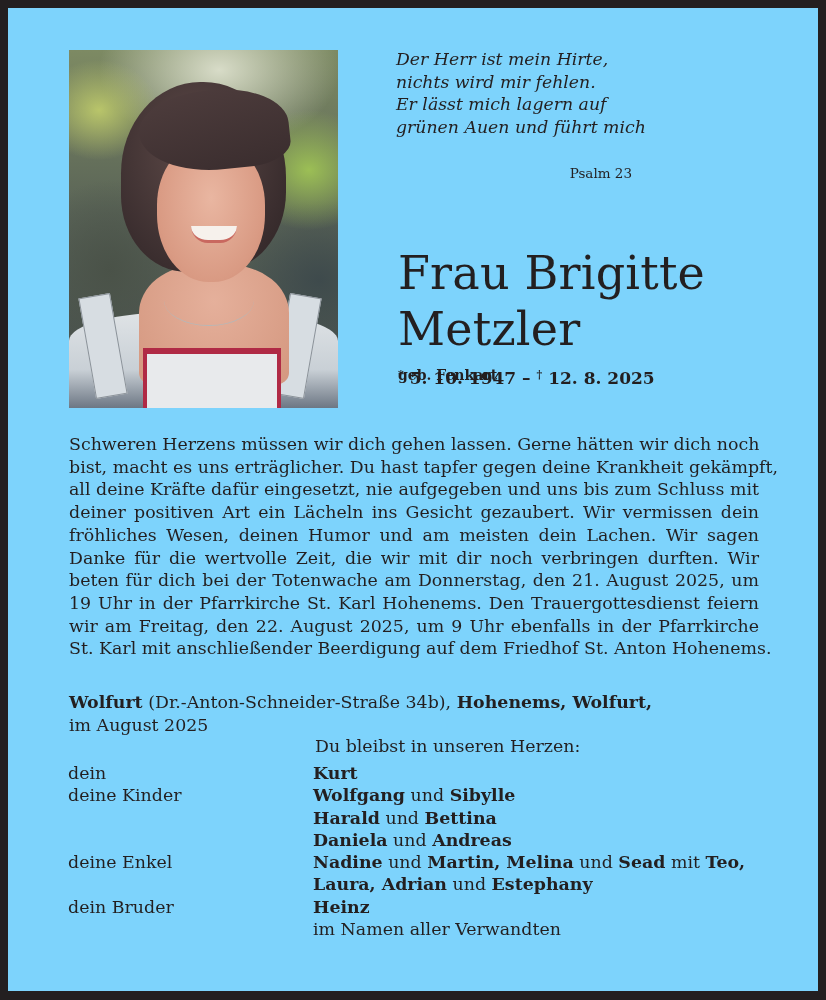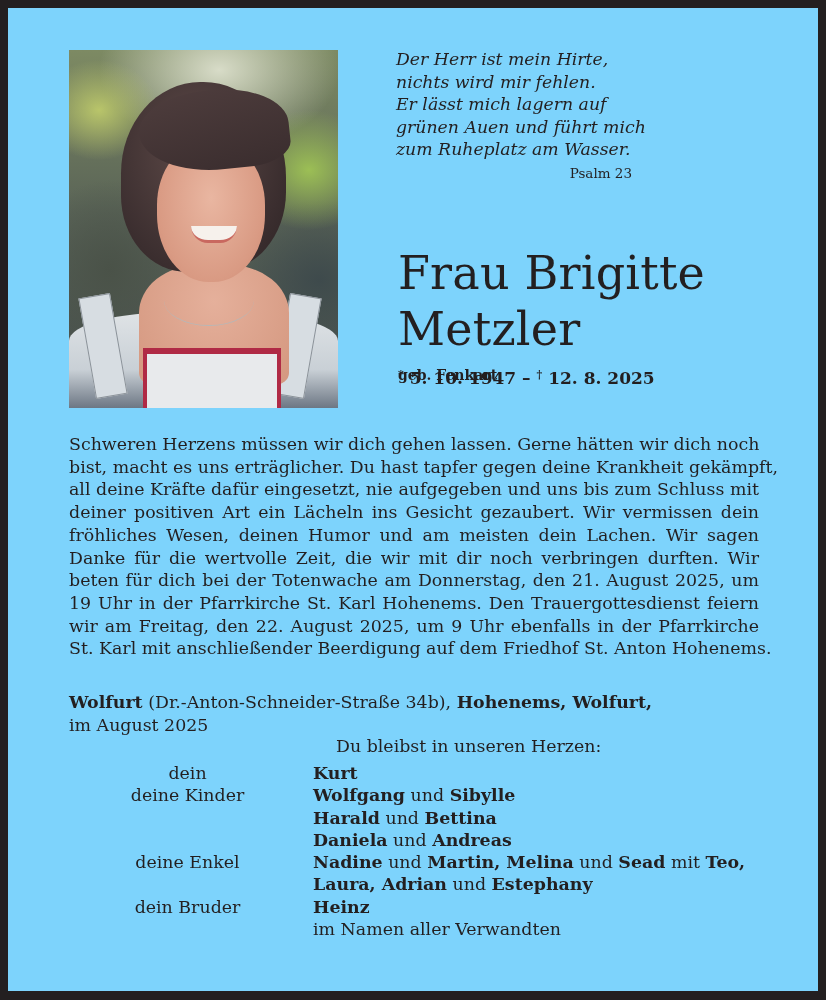--- a/index.html
+++ b/index.html
@@ -160,30 +160,29 @@
       line-height: 22.5px;
       white-space: nowrap;
     }
     .place b { font-weight: bold; }
     .closing {
       position: absolute;
       left: 307px; top: 727px;
       font-size: 17.4px;
       line-height: 22.5px;
       white-space: nowrap;
-      margin-left: 21px;
     }
     .family {
       position: absolute;
       left: 60px; top: 754px;
       font-size: 17.4px;
       line-height: 22.3px;
     }
     .fam-row { display: flex; white-space: nowrap; }
-    .fam-label { width: 245px; text-align: center; padding-right: 6px; box-sizing: border-box; }
+    .fam-label { width: 245px; text-align: left; padding-right: 6px; box-sizing: border-box; }
     .fam-value b { font-weight: bold; }
   </style>
 </head>
 <body>
 
 <div class="sheet">
 
   <div class="photo">
     <div class="dress"></div>
     <div class="strap-l"></div>
@@ -195,21 +194,20 @@
     <div class="face"></div>
     <div class="fringe"></div>
     <div class="smile"></div>
   </div>
 
   <div class="psalm">
     <span class="line">Der Herr ist mein Hirte,</span>
     <span class="line">nichts wird mir fehlen.</span>
     <span class="line">Er lässt mich lagern auf</span>
     <span class="line">grünen Auen und führt mich</span>
-    <span class="line">zum Ruheplatz am Wasser.</span>
   </div>
   <div class="psalm-ref">Psalm 23</div>
 
   <div class="name">
     <span class="line">Frau Brigitte</span>
     <span class="line">Metzler</span>
   </div>
   <div class="maiden">geb. Fenkart</div>
   <div class="dates">
     <sup>*</sup><span> </span><span>5. 10. 1947</span><span> – </span><sup>†</sup><span> </span><span>12. 8. 2025</span>

